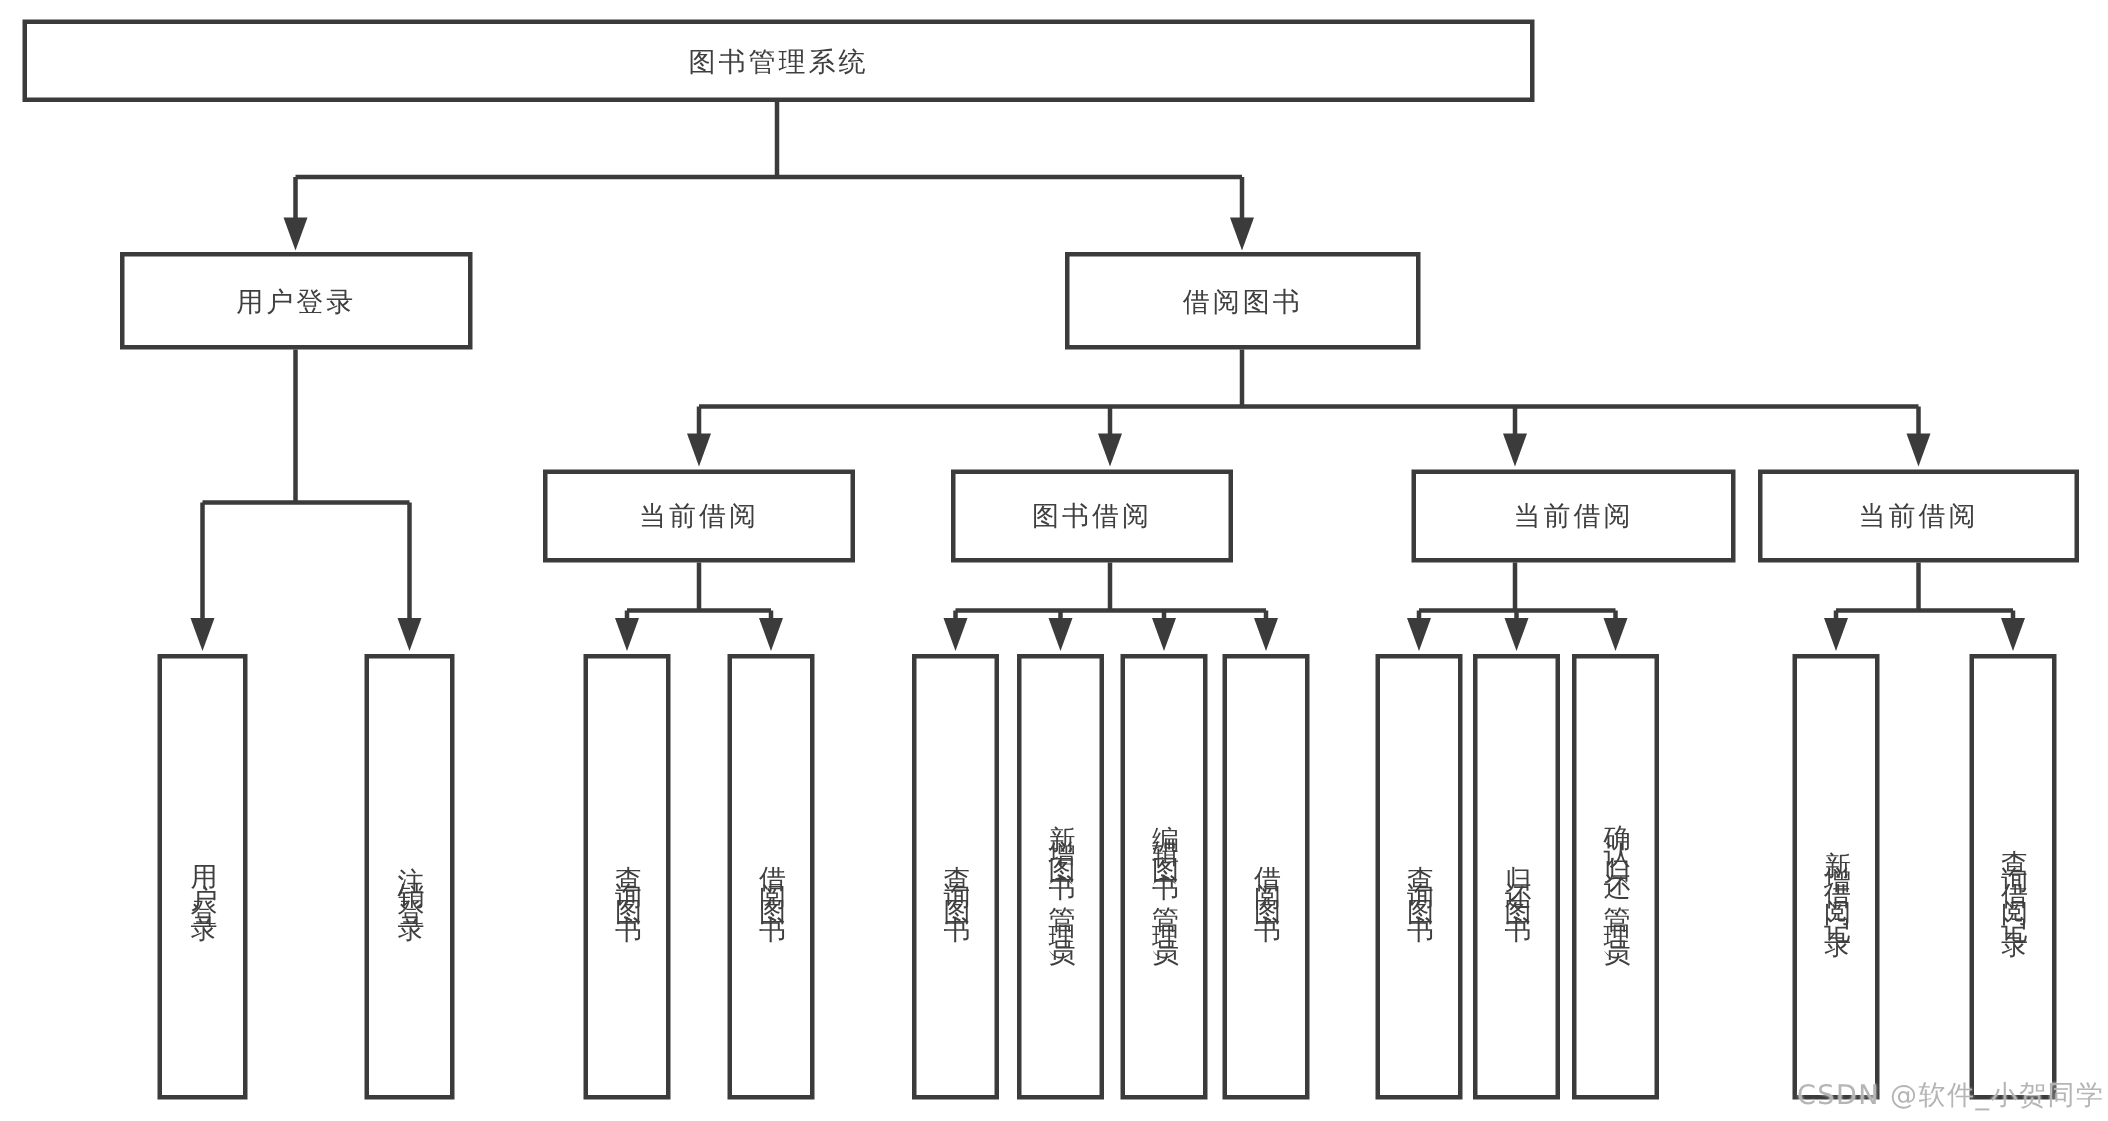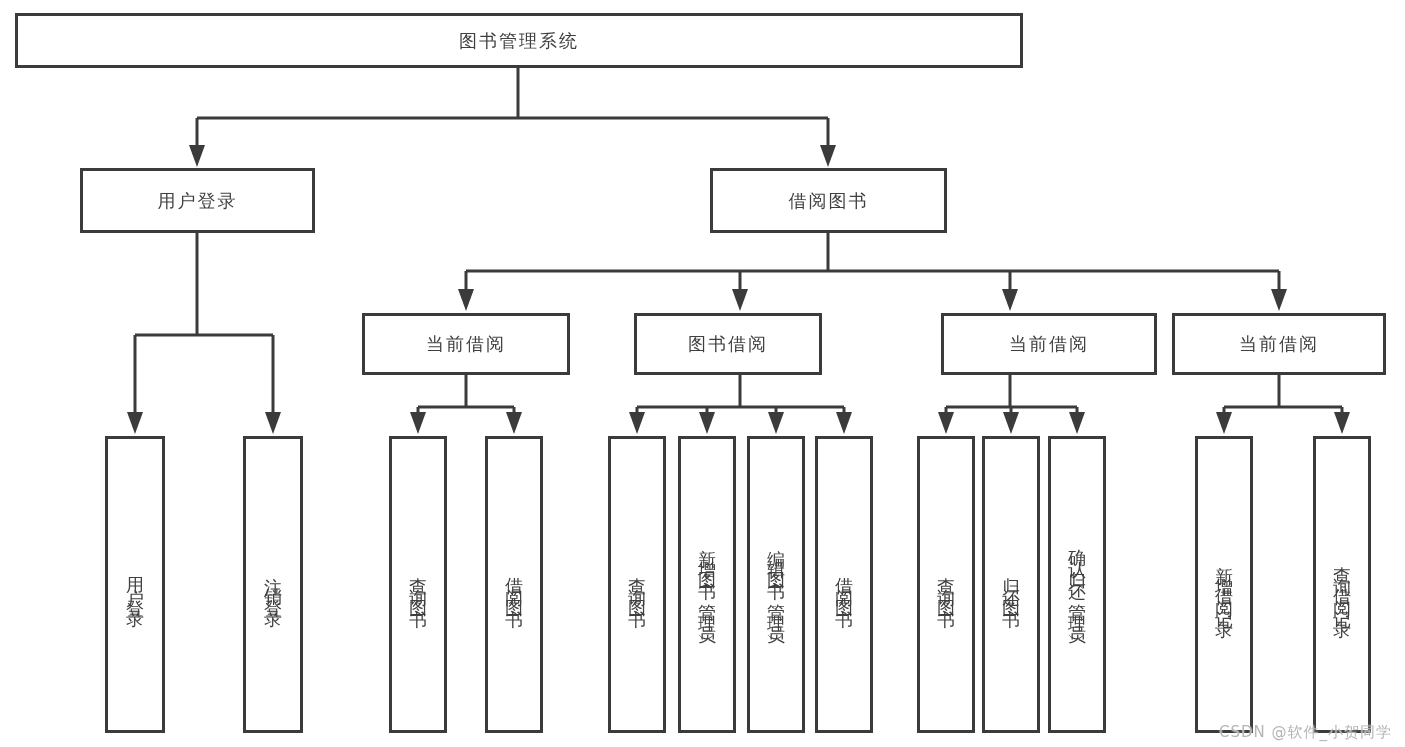--- a/index.html
+++ b/index.html
@@ -41,22 +41,22 @@
   .leaf-label{
     writing-mode:vertical-rl;
     text-orientation:mixed;
     font-size:18px;
     letter-spacing:11px;
     color:var(--text);
     line-height:1;
   }
   .watermark{
     position:absolute;
-    right:13px;bottom:5px;
-    font-size:15px;
+    right:2px;bottom:5px;
+    font-size:18px;
     color:var(--watermark);
     letter-spacing:1px;
     z-index:5;
     text-shadow:0 0 2px #ffffff;
     white-space:nowrap;
   }
 </style>
 </head>
 <body>
 

